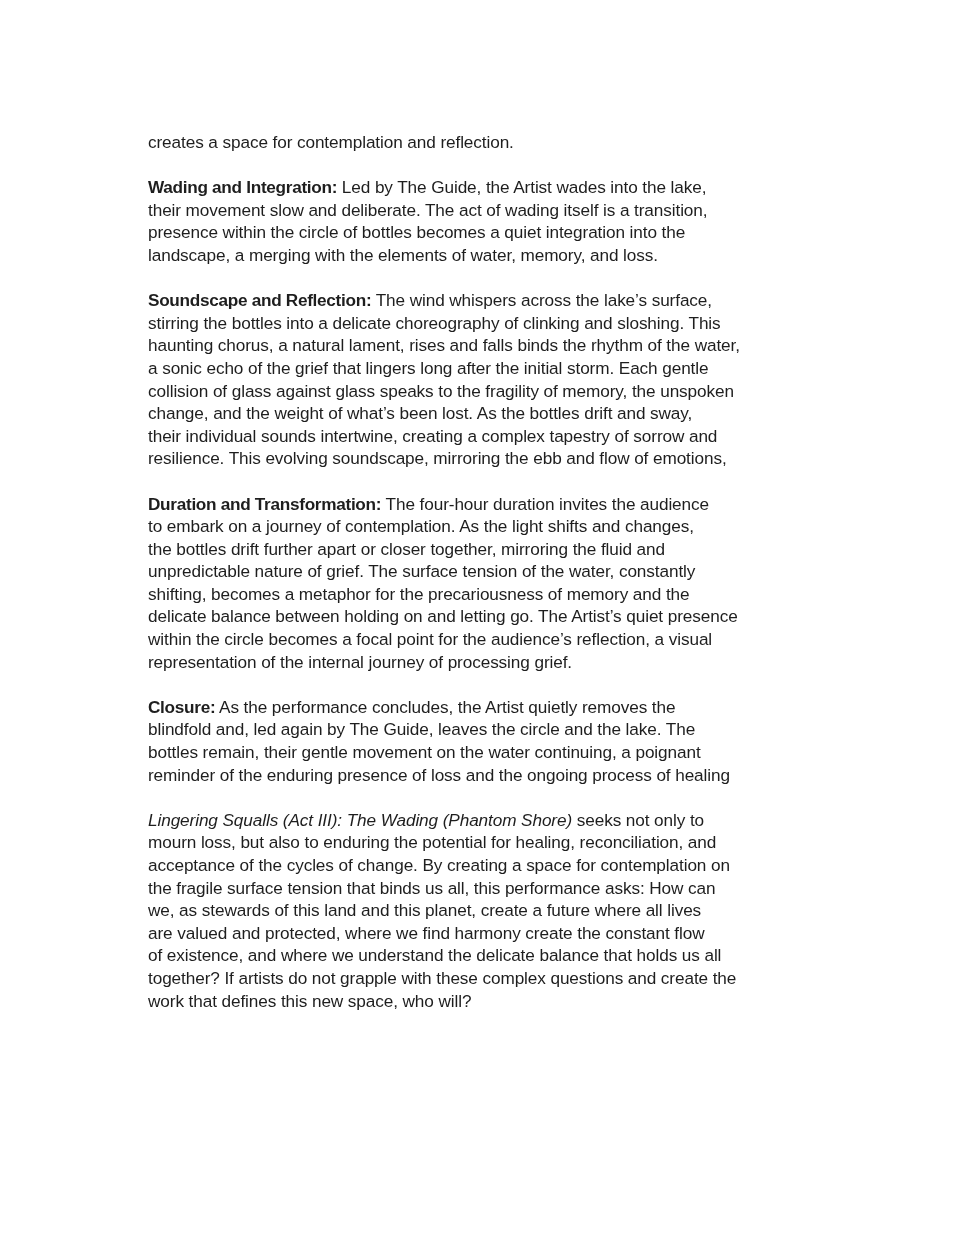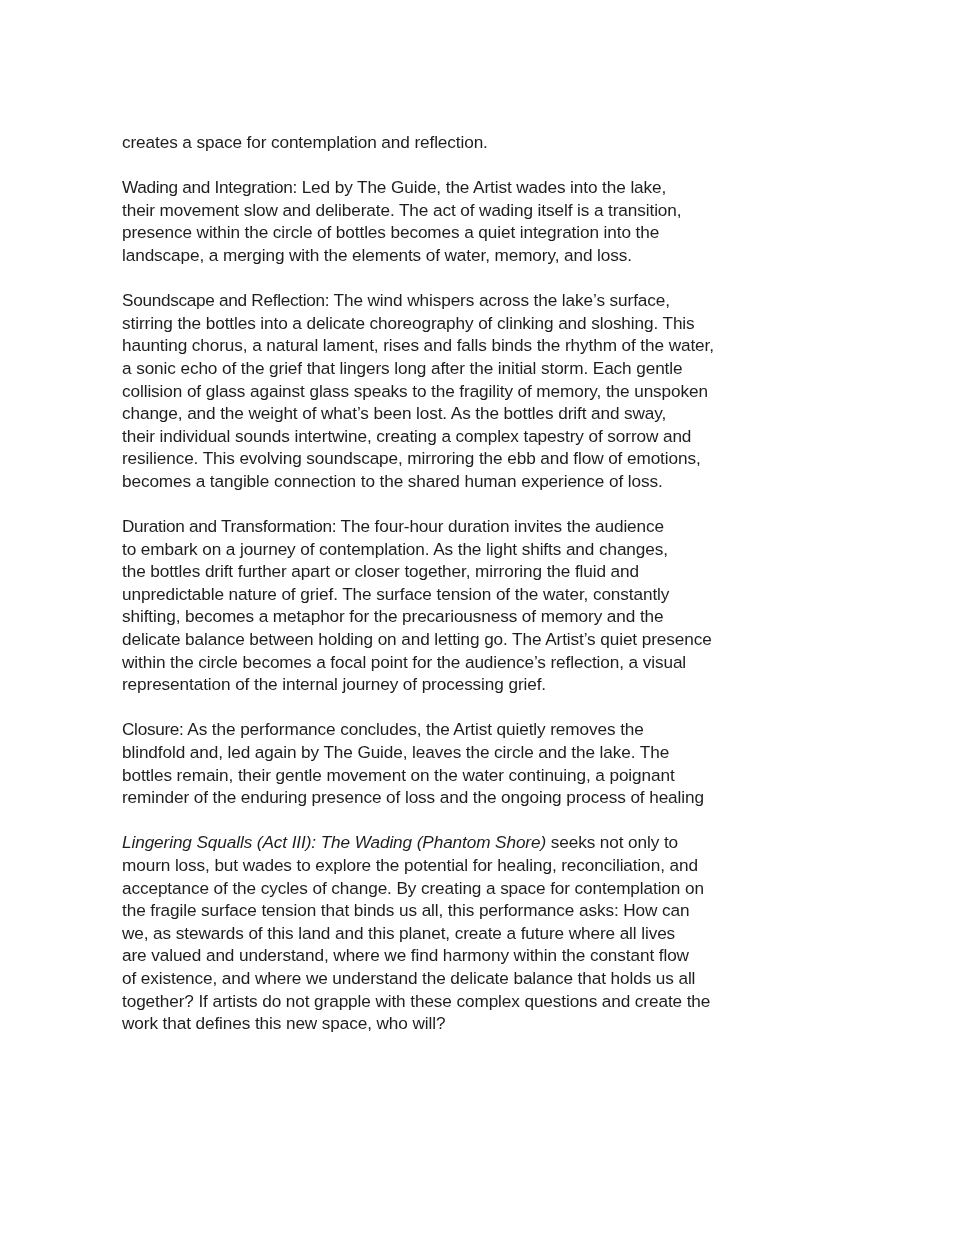--- a/index.html
+++ b/index.html
@@ -8,38 +8,38 @@
       background: #ffffff;
     }
     body {
       width: 960px;
       height: 1242px;
       position: relative;
       overflow: hidden;
     }
     .page {
       position: absolute;
-      left: 122px;
+      left: 148px;
       top: 131px;
       width: 700px;
       font-family: "Liberation Sans", sans-serif;
       font-size: 17.2px;
       line-height: 22.6px;
       color: #1e1e1e;
       letter-spacing: -0.1px;
     }
     .para {
       margin: 0 0 22.6px 0;
     }
     .line {
       display: block;
       white-space: nowrap;
     }
     .lead {
-      font-weight: normal;
+      font-weight: bold;
       letter-spacing: -0.3px;
     }
     .title-italic {
       font-style: italic;
       margin-top: 48px;
     }
   </style>
 </head>
 <body>
 
@@ -58,21 +58,20 @@
 
   <p class="para">
     <span class="line"><span class="lead">Soundscape and Reflection:</span><span> The wind whispers across the lake’s surface,</span></span>
     <span class="line">stirring the bottles into a delicate choreography of clinking and sloshing. This</span>
     <span class="line">haunting chorus, a natural lament, rises and falls binds the rhythm of the water,</span>
     <span class="line">a sonic echo of the grief that lingers long after the initial storm. Each gentle</span>
     <span class="line">collision of glass against glass speaks to the fragility of memory, the unspoken</span>
     <span class="line">change, and the weight of what’s been lost. As the bottles drift and sway,</span>
     <span class="line">their individual sounds intertwine, creating a complex tapestry of sorrow and</span>
     <span class="line">resilience. This evolving soundscape, mirroring the ebb and flow of emotions,</span>
-    <span class="line">becomes a tangible connection to the shared human experience of loss.</span>
   </p>
 
   <p class="para">
     <span class="line"><span class="lead">Duration and Transformation:</span><span> The four-hour duration invites the audience</span></span>
     <span class="line">to embark on a journey of contemplation. As the light shifts and changes,</span>
     <span class="line">the bottles drift further apart or closer together, mirroring the fluid and</span>
     <span class="line">unpredictable nature of grief. The surface tension of the water, constantly</span>
     <span class="line">shifting, becomes a metaphor for the precariousness of memory and the</span>
     <span class="line">delicate balance between holding on and letting go. The Artist’s quiet presence</span>
     <span class="line">within the circle becomes a focal point for the audience’s reflection, a visual</span>
@@ -81,23 +80,23 @@
 
   <p class="para">
     <span class="line"><span class="lead">Closure:</span><span> As the performance concludes, the Artist quietly removes the</span></span>
     <span class="line">blindfold and, led again by The Guide, leaves the circle and the lake. The</span>
     <span class="line">bottles remain, their gentle movement on the water continuing, a poignant</span>
     <span class="line">reminder of the enduring presence of loss and the ongoing process of healing</span>
   </p>
 
   <p class="para">
     <span class="line"><span class="title-italic">Lingering Squalls (Act III): The Wading (Phantom Shore)</span><span> seeks not only to</span></span>
-    <span class="line">mourn loss, but wades to explore the potential for healing, reconciliation, and</span>
+    <span class="line">mourn loss, but also to enduring the potential for healing, reconciliation, and</span>
     <span class="line">acceptance of the cycles of change. By creating a space for contemplation on</span>
     <span class="line">the fragile surface tension that binds us all, this performance asks: How can</span>
     <span class="line">we, as stewards of this land and this planet, create a future where all lives</span>
-    <span class="line">are valued and understand, where we find harmony within the constant flow</span>
+    <span class="line">are valued and protected, where we find harmony create the constant flow</span>
     <span class="line">of existence, and where we understand the delicate balance that holds us all</span>
     <span class="line">together? If artists do not grapple with these complex questions and create the</span>
     <span class="line">work that defines this new space, who will?</span>
   </p>
 
 </div>
 
 </body></html>

